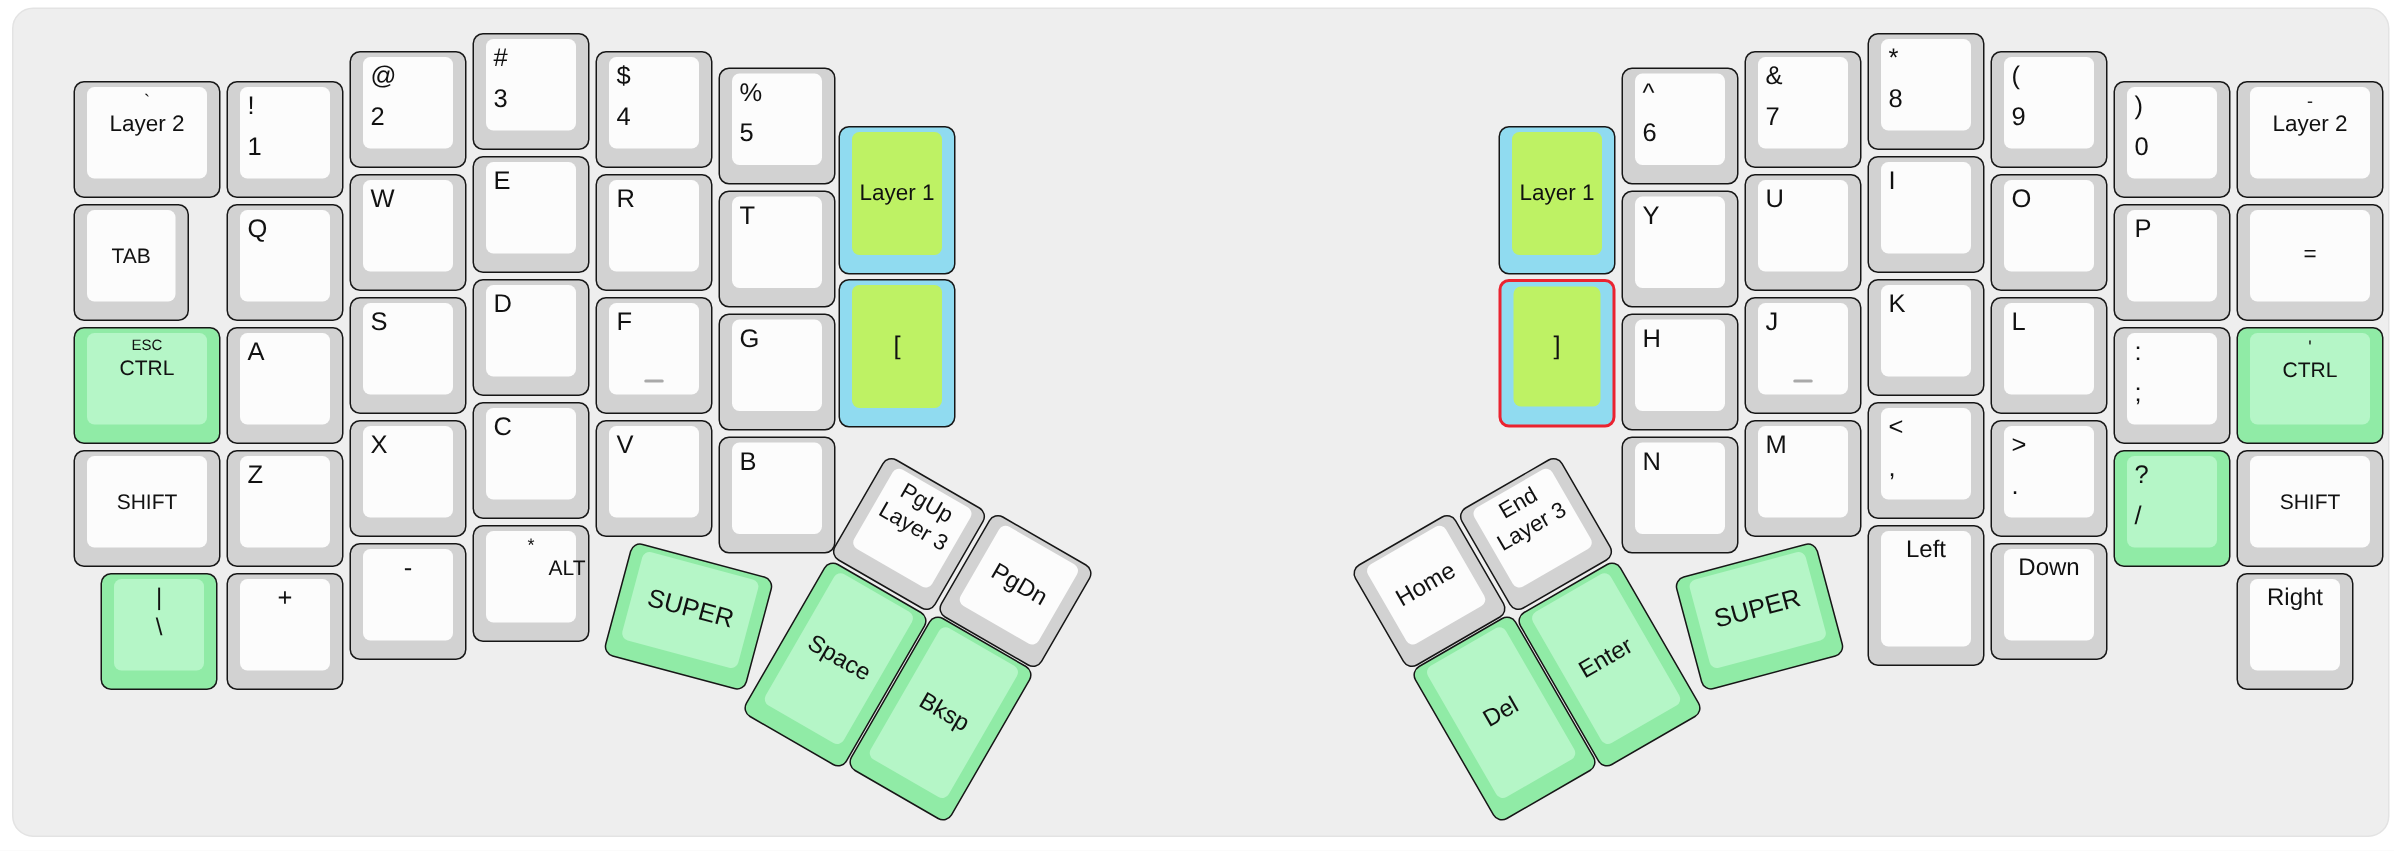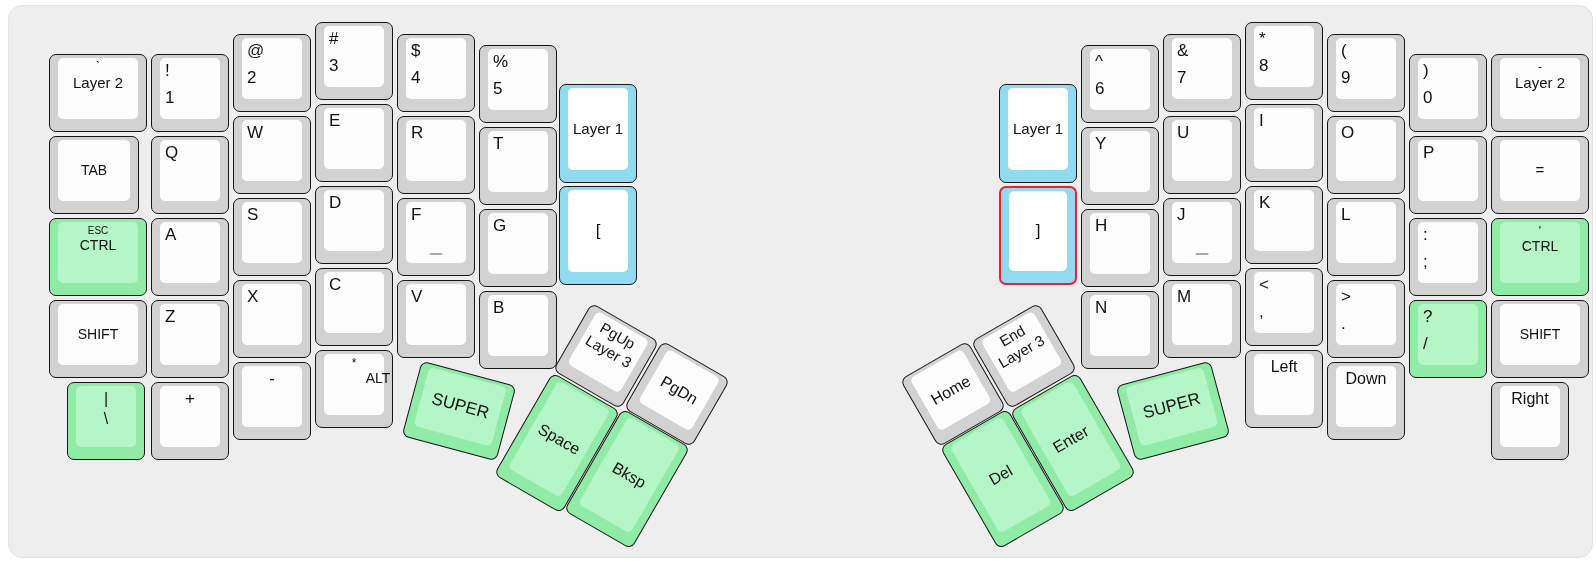--- a/index.html
+++ b/index.html
@@ -44,21 +44,21 @@
     right: 8px;
     top: 3px;
     bottom: 12px;
     border-radius: 5px;
     display: flex;
     flex-direction: column;
     overflow: visible;
   }
   .key.gray  .face { background: #fcfcfc; }
   .key.green .face { background: #b5f6c7; }
-  .key.blue  .face { background: #ffffff; }
+  .key.blue  .face { background: #bef264; }
   .face.tl     { align-items: flex-start; justify-content: flex-start; padding: 3px 0 0 5px; }
   .face.spread { align-items: flex-start; justify-content: space-between; padding: 3px 0 10px 5px; }
   .face.stack  { align-items: center; justify-content: flex-start; padding-top: 3px; }
   .face.mid    { align-items: center; justify-content: center; }
   .face.top    { align-items: center; justify-content: flex-start; padding-top: 3px; }
   .legend {
     color: #111111;
     line-height: 1.22;
     white-space: nowrap;
   }
@@ -78,21 +78,21 @@
 <body>
 
 <div class="panel">
   <div class="kb">
       <div class="key gray" style="left: 40px; top: 48px; width: 98px; height: 78px;">
         <div class="face stack">
           <span class="legend small">`</span>
           <span class="legend" style="font-size: 15px;">Layer 2</span>
         </div>
       </div>
-      <div class="key gray" style="left: 40px; top: 130px; width: 90px; height: 78px;">
+      <div class="key gray" style="left: 40px; top: 130px; width: 77px; height: 78px;">
         <div class="face mid">
           <span class="legend" style="font-size: 14px;">TAB</span>
         </div>
       </div>
       <div class="key green" style="left: 40px; top: 212px; width: 98px; height: 78px;">
         <div class="face stack">
           <span class="legend" style="font-size: 10px;">ESC</span>
           <span class="legend" style="font-size: 14px;">CTRL</span>
         </div>
       </div>
@@ -333,21 +333,21 @@
         <div class="face tl">
           <span class="legend" style="font-size: 17px;">K</span>
         </div>
       </div>
       <div class="key gray" style="left: 1236px; top: 262px; width: 78px; height: 78px;">
         <div class="face spread">
           <span class="legend" style="font-size: 17px;">&lt;</span>
           <span class="legend" style="font-size: 17px;">,</span>
         </div>
       </div>
-      <div class="key gray" style="left: 1236px; top: 344px; width: 78px; height: 78px;">
+      <div class="key gray" style="left: 1236px; top: 344px; width: 78px; height: 94px;">
         <div class="face top">
           <span class="legend" style="font-size: 16px;">Left</span>
         </div>
       </div>
       <div class="key gray" style="left: 1318px; top: 28px; width: 78px; height: 78px;">
         <div class="face spread">
           <span class="legend" style="font-size: 17px;">(</span>
           <span class="legend" style="font-size: 17px;">9</span>
         </div>
       </div>

